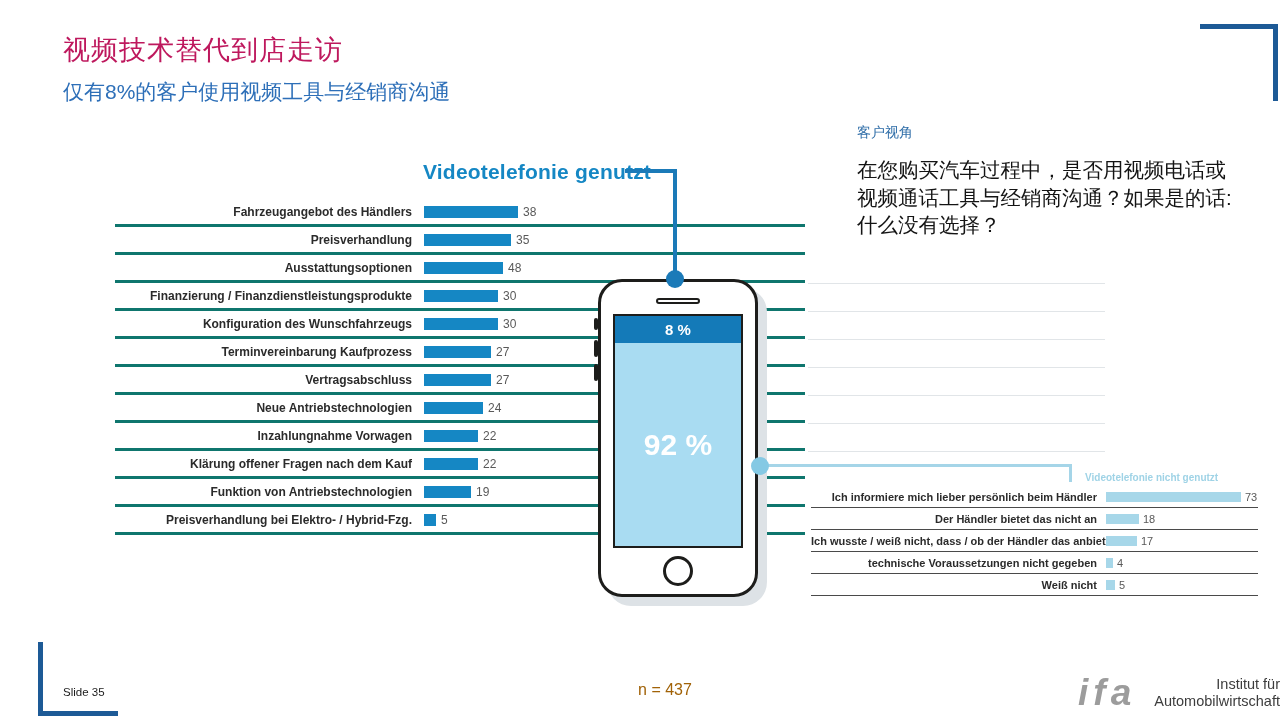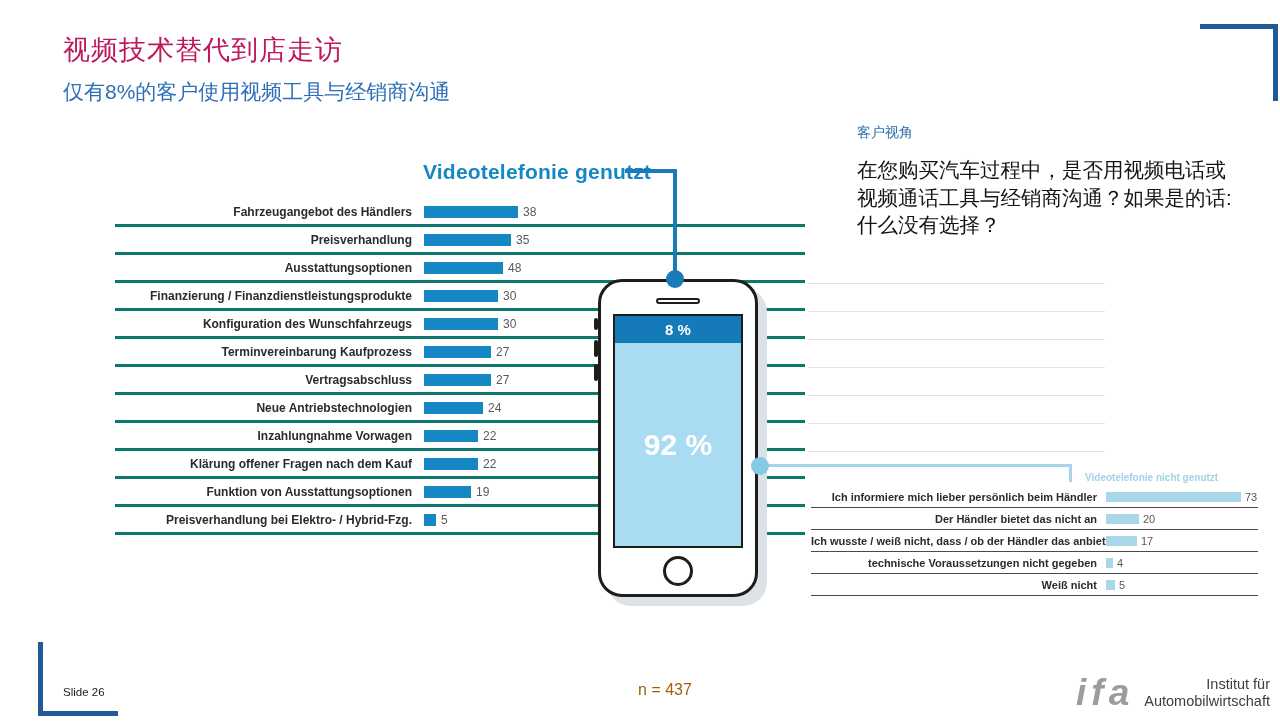--- a/index.html
+++ b/index.html
@@ -40,21 +40,21 @@
   .rrow{display:flex;align-items:center;height:22px;border-bottom:1px solid #4a4a4a;box-sizing:border-box;}
   .rrow .rlabel{width:286px;text-align:right;font-size:11px;font-weight:bold;color:#2b2b2b;white-space:nowrap;padding-right:9px;box-sizing:content-box;}
   .rrow .rbar{height:10px;flex:0 0 auto;}
   .rrow .rval{font-size:11px;color:#595959;margin-left:4px;}
   
   .q-heading{position:absolute;left:857px;top:124px;font-size:14px;color:#2e6da8;z-index:2;}
   .q-body{position:absolute;left:857px;top:156px;width:420px;font-size:20.5px;color:#141414;line-height:27.5px;z-index:2;}
   
   .slide-num{position:absolute;left:63px;top:686px;font-size:11.5px;color:#1a1a1a;}
   .n-label{position:absolute;left:600px;top:681px;width:130px;text-align:center;font-size:16px;color:#a16207;}
-  .logo{position:absolute;right:0;bottom:12px;display:flex;align-items:center;gap:10px;padding-right:10px;}
+  .logo{position:absolute;right:0;bottom:12px;display:flex;align-items:center;gap:18px;padding-right:0;}
   .logo-mark{font-size:37px;font-weight:900;font-style:italic;color:#9c9c9c;letter-spacing:5px;line-height:1;}
   .logo-text{text-align:right;font-size:14.5px;color:#3c3c3c;line-height:1.12;}
 </style>
 </head>
 <body>
 
 <div class="slide">
 
   <div class="br" style="left:1200px;top:24px;width:78px;height:5px;"></div>
   <div class="br" style="left:1273px;top:24px;width:5px;height:77px;"></div>
@@ -120,21 +120,21 @@
         <span class="rlabel">Inzahlungnahme Vorwagen</span>
         <span class="rbar" style="width: 54px; background: rgb(21, 135, 196);"></span>
         <span class="rval">22</span>
       </div>
       <div class="lrow">
         <span class="rlabel">Klärung offener Fragen nach dem Kauf</span>
         <span class="rbar" style="width: 54px; background: rgb(21, 135, 196);"></span>
         <span class="rval">22</span>
       </div>
       <div class="lrow">
-        <span class="rlabel">Funktion von Ausstattungsoptionen</span>
+        <span class="rlabel">Funktion von Antriebstechnologien</span>
         <span class="rbar" style="width: 47px; background: rgb(21, 135, 196);"></span>
         <span class="rval">19</span>
       </div>
       <div class="lrow">
         <span class="rlabel">Preisverhandlung bei Elektro- / Hybrid-Fzg.</span>
         <span class="rbar" style="width: 12px; background: rgb(21, 135, 196);"></span>
         <span class="rval">5</span>
       </div>
     </div>
 
@@ -161,21 +161,21 @@
   <div class="rchart-header">Videotelefonie nicht genutzt</div>
   <div class="rchart" id="rchart">
       <div class="rrow">
         <span class="rlabel">Ich informiere mich lieber persönlich beim Händler</span>
         <span class="rbar" style="width: 135px; background: rgb(167, 215, 233);"></span>
         <span class="rval">73</span>
       </div>
       <div class="rrow">
         <span class="rlabel">Der Händler bietet das nicht an</span>
         <span class="rbar" style="width: 33px; background: rgb(167, 215, 233);"></span>
-        <span class="rval">20</span>
+        <span class="rval">18</span>
       </div>
       <div class="rrow">
         <span class="rlabel">Ich wusste / weiß nicht, dass / ob der Händler das anbietet</span>
         <span class="rbar" style="width: 31px; background: rgb(167, 215, 233);"></span>
         <span class="rval">17</span>
       </div>
       <div class="rrow">
         <span class="rlabel">technische Voraussetzungen nicht gegeben</span>
         <span class="rbar" style="width: 7px; background: rgb(167, 215, 233);"></span>
         <span class="rval">4</span>
@@ -187,21 +187,21 @@
       </div>
     </div>
 
   <div class="q-heading">客户视角</div>
   <div class="q-body" id="q-body">
       <div>在您购买汽车过程中，是否用视频电话或</div>
       <div>视频通话工具与经销商沟通？如果是的话:</div>
       <div>什么没有选择？</div>
     </div>
 
-  <div class="slide-num">Slide 26</div>
+  <div class="slide-num">Slide 35</div>
   <div class="n-label">n = 437</div>
   <div class="logo">
     <span class="logo-mark">ifa</span>
     <span class="logo-text">
       <div>Institut für</div>
       <div>Automobilwirtschaft</div>
     </span>
   </div>
 
 </div>

